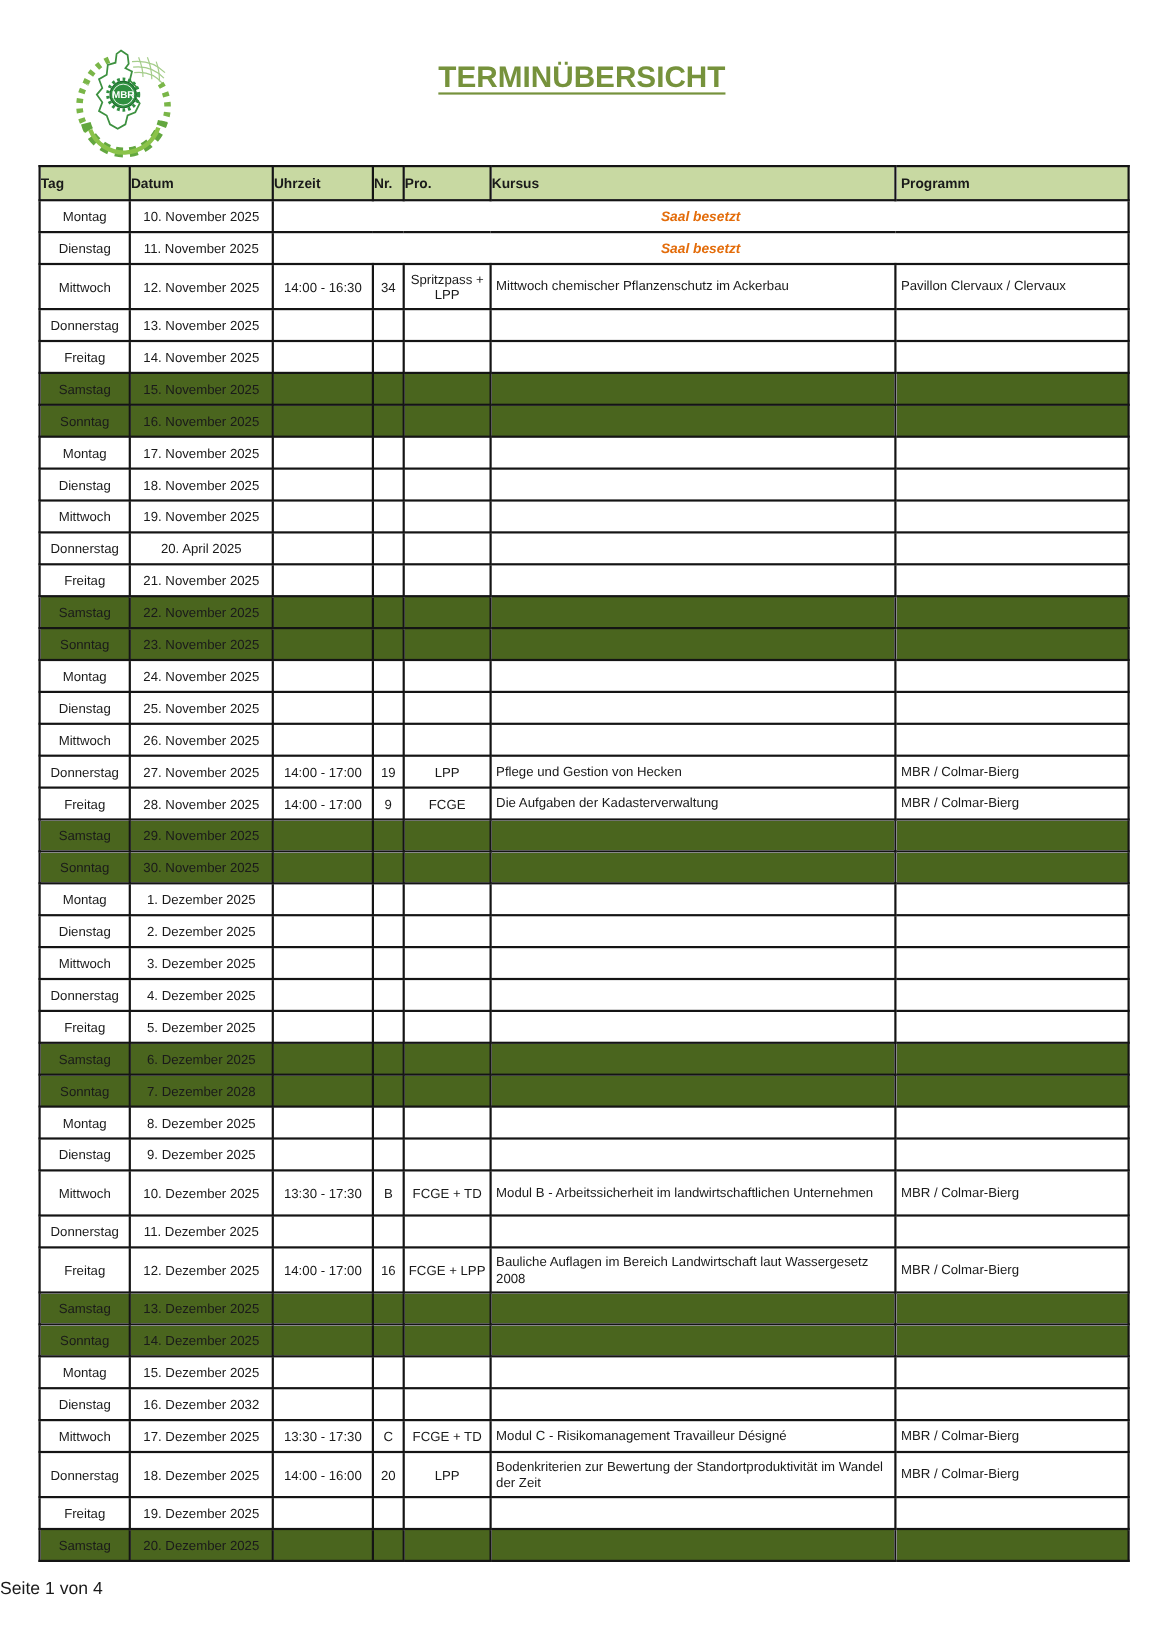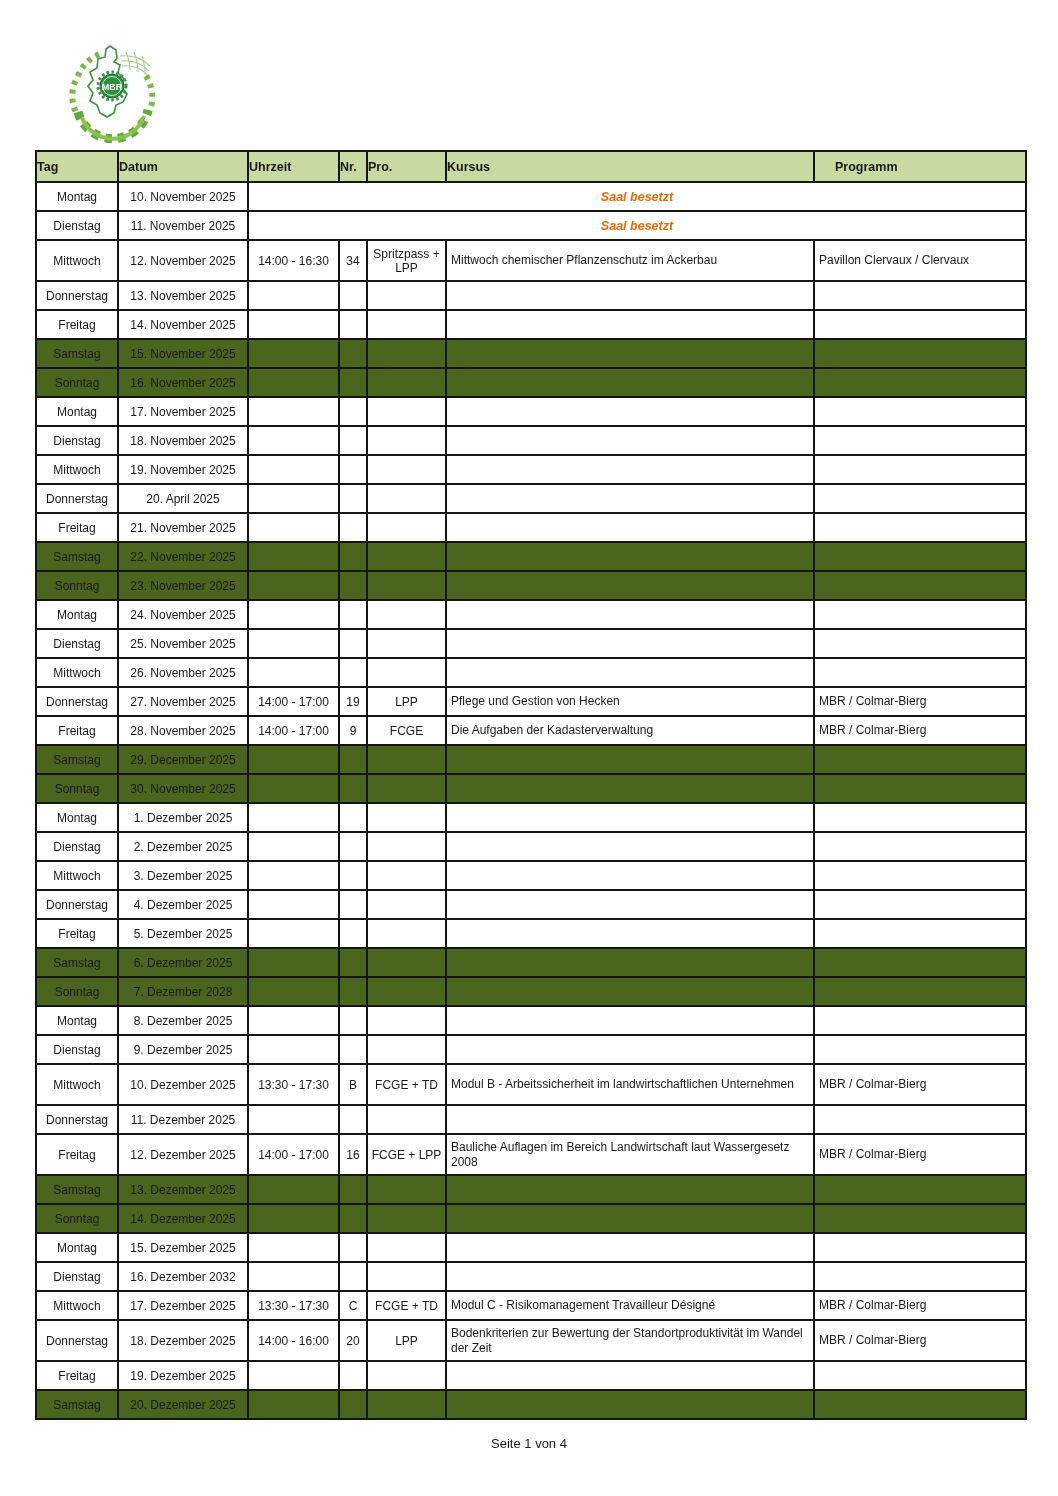--- a/index.html
+++ b/index.html
@@ -26,31 +26,31 @@
     position:absolute;left:35px;top:150px;width:990px;
     border-collapse:collapse;table-layout:fixed;
   }
   .sched th,.sched td{
     border:2px solid var(--border);
     font-size:12px;overflow:hidden;vertical-align:middle;padding:0;
   }
   .sched thead th{
     background:var(--header-bg);font-weight:bold;height:31px;text-align:left;font-size:12.5px;
   }
-  .sched thead th.left{text-align:left;padding-left:20px;}
+  .sched thead th.left{text-align:left;padding-left:4px;}
   .sched tbody td{height:29px;background:#ffffff;}
   .sched tbody td.c{text-align:center;}
   .sched tbody td.l{text-align:left;padding:1px 4px;line-height:15px;}
   .sched tbody tr.tall td{height:41px;}
   .sched tbody tr.weekend td{background:var(--weekend-bg);}
   .sched tbody td.saal{
     color:var(--orange);font-weight:bold;font-style:italic;text-align:center;font-size:12.5px;margin-top:29px;
   }
   .page-footer{
-    position:absolute;left:0;right:0;top:1436px;text-align:center;font-size:13px;color:var(--ink);
+    position:absolute;left:0;right:0;top:1436px;font-size:16px;color:var(--ink);
   }
 </style>
 </head>
 <body>
 
 <header>
   <div class="logo-wrap">
     <svg viewBox="0 0 104 110" width="104" height="110">
 
       <g stroke="#a5cd8b" stroke-width="1.1" fill="none">
@@ -77,20 +77,21 @@
 
       <g>
         <circle cx="52" cy="52" r="14" fill="none" stroke="#2f8f3f" stroke-width="3" stroke-dasharray="2.5 2.5"></circle>
         <circle cx="52" cy="52" r="12" fill="#2f8f3f" stroke="#1e6b2d" stroke-width="1"></circle>
         <circle cx="52" cy="52" r="9.5" fill="none" stroke="#ffffff" stroke-width="0.8"></circle>
         <text x="52" y="55.5" text-anchor="middle" font-family="Liberation Sans, sans-serif" font-size="9" font-weight="bold" fill="#ffffff">MBR</text>
       </g>
     </svg>
   </div>
   <div class="titles">
+    <div class="t1">TERMINÜBERSICHT</div>
   </div>
 </header>
 
 <table class="sched">
   <colgroup>
     <col style="width:82px">
       <col style="width:130px">
       <col style="width:91px">
     <col style="width:28px">
       <col style="width:79px">
@@ -267,21 +268,21 @@
         <td class="c">Freitag</td>
         <td class="c">28. November 2025</td>
         <td class="c">14:00 - 17:00</td>
         <td class="c">9</td>
         <td class="c">FCGE</td>
         <td class="l">Die Aufgaben der Kadasterverwaltung</td>
         <td class="l">MBR / Colmar-Bierg</td>
       </tr>
       <tr class="weekend ">
         <td class="c">Samstag</td>
-        <td class="c">29. December 2025</td>
+        <td class="c">29. November 2025</td>
         <td class="c"></td>
         <td class="c"></td>
         <td class="c"></td>
         <td class="l"></td>
         <td class="l"></td>
       </tr>
       <tr class="weekend ">
         <td class="c">Sonntag</td>
         <td class="c">30. November 2025</td>
         <td class="c"></td>

